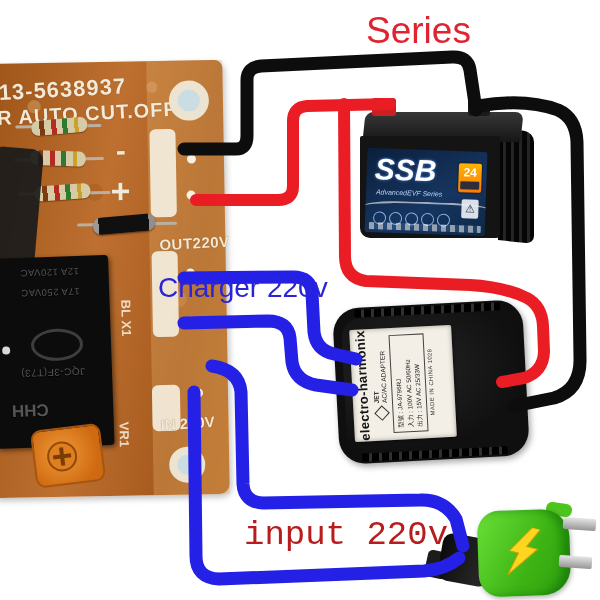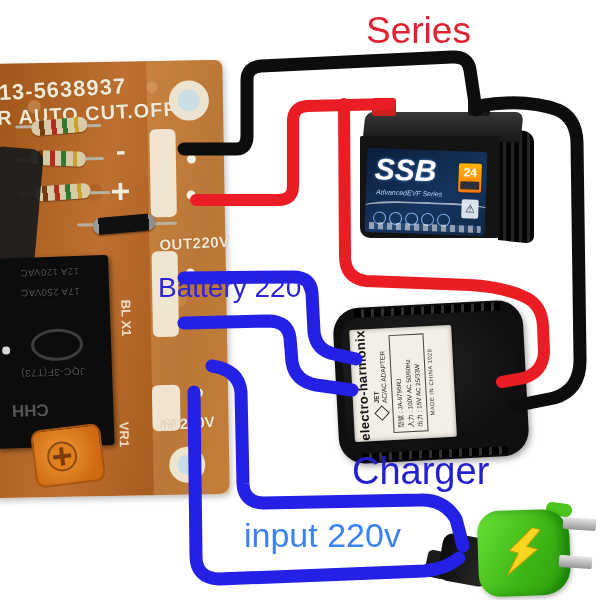--- a/index.html
+++ b/index.html
@@ -135,21 +135,21 @@
   #prong1{left:563px;top:518px;}
   #prong2{left:559px;top:556px;}
   #bolt{left:505px;top:526px;transform:rotate(14deg);}
 
   
   .note{font-weight:500;white-space:nowrap;}
   #note-battery{left:366px;top:10px;font-size:37px;color:#e02330;}
   #note-dc{left:372px;top:242px;font-size:30px;color:#e02330;}
   #note-output{left:158px;top:272px;font-size:28px;color:#2a23d8;}
   #note-charger{left:352px;top:450px;font-size:38px;color:#2420cf;}
-  #note-input{left:244px;top:516px;font-size:34px;color:#3b82f6;}
+  #note-input{left:244px;top:516px;font-size:34px;color:#b91c1c;font-family:Liberation Mono, monospace;}
 
   svg.wires{position:absolute;left:0;top:0;pointer-events:none;}
 </style>
 </head>
 <body>
 
 <div class="stage">
 
   <div id="pcb" class="abs">
     <div class="mottle abs"></div>
@@ -265,17 +265,16 @@
       <path d="M 196 200 L 278 200 Q 293 200 293 186 L 293 121 Q 293 107 307 106 L 390 104" stroke="#ea1d25" stroke-width="12"></path>
       <path d="M 344 104 L 345 256 Q 345 278 366 281 L 470 285 Q 505 287 527 298 Q 542 306 543 326 L 544 352 Q 543 372 524 378 L 502 382" stroke="#ea1d25" stroke-width="12"></path>
       <path d="M 184 278 L 293 277 Q 311 277 312 293 L 314 332 Q 316 350 334 354 L 356 359" stroke="#2420e6" stroke-width="13"></path>
       <path d="M 184 323 L 268 321 Q 288 321 290 338 L 292 362 Q 295 381 316 385 L 352 390" stroke="#2420e6" stroke-width="13"></path>
       <path d="M 194 392 L 196 556 Q 196 578 219 579 L 424 571 Q 446 569 459 558" stroke="#2420e6" stroke-width="13"></path>
       <path d="M 212 366 Q 239 370 241 392 L 243 484 Q 244 502 263 503 L 420 500 Q 444 499 456 519 L 463 546" stroke="#2420e6" stroke-width="13"></path>
     </g>
   </svg>
 
   <div id="note-battery" class="abs note">Series</div>
-  <div id="note-output" class="abs note">Battery 220v</div>
-  <div id="note-charger" class="abs note">Charger</div>
+  <div id="note-output" class="abs note">Charger 220v</div>
   <div id="note-input" class="abs note">input 220v</div>
 
 </div>
 
 </body></html>

